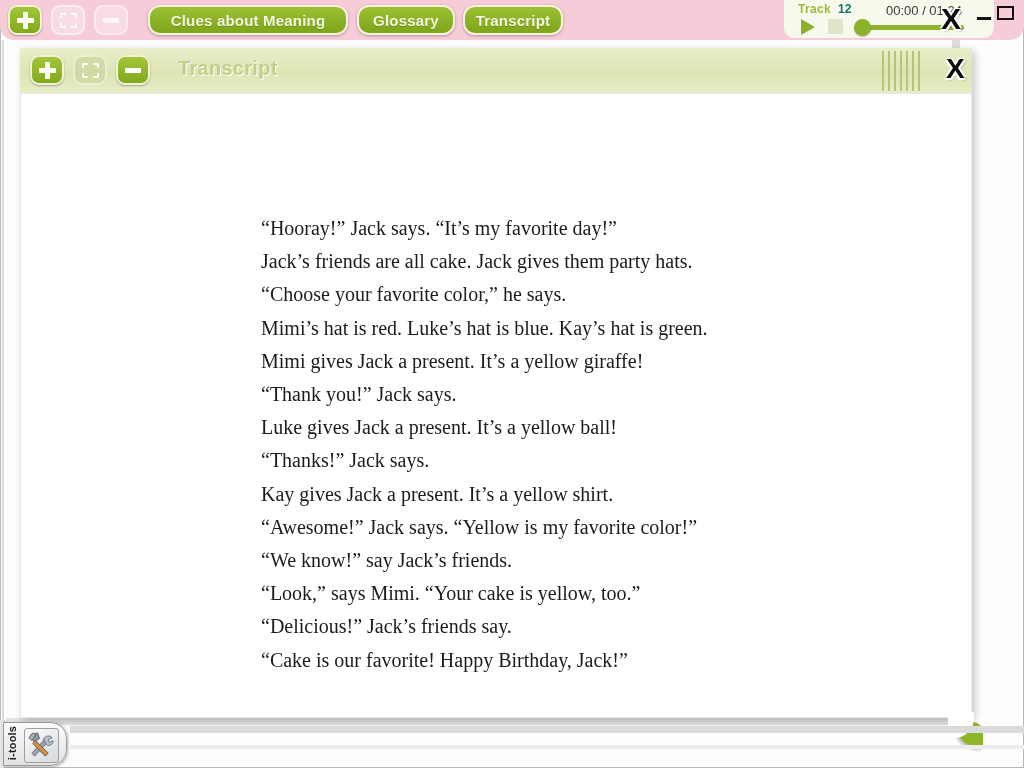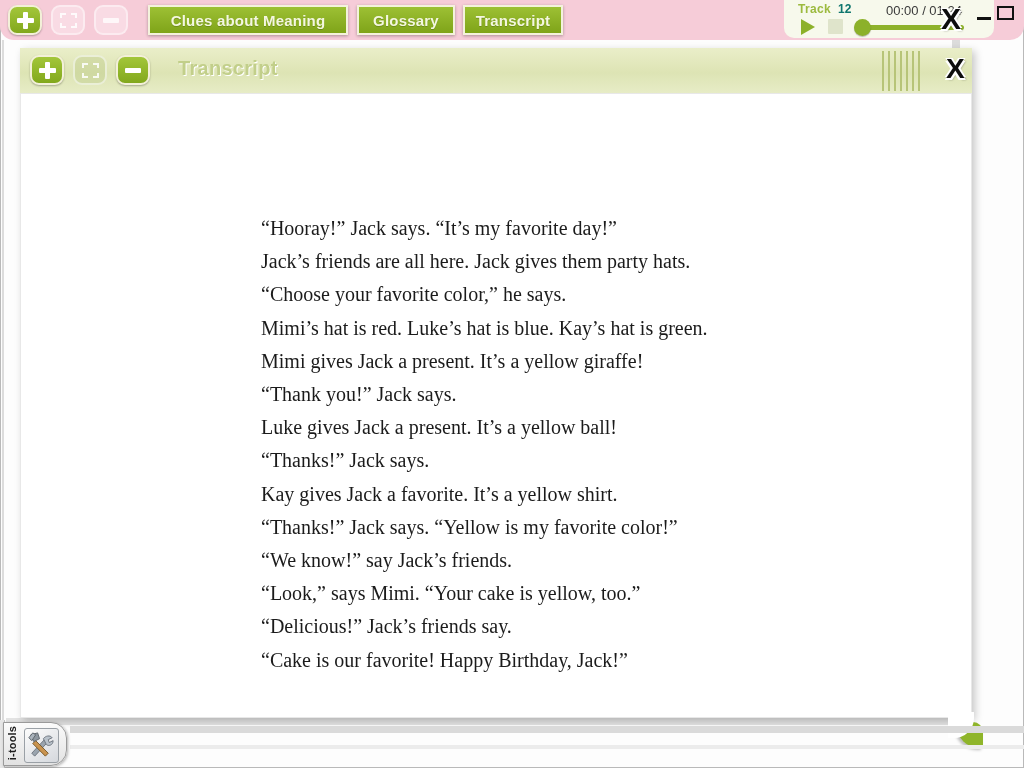--- a/index.html
+++ b/index.html
@@ -99,21 +99,21 @@
   }
   .glyph-expand i.tl { left: 0; top: 0; border-right: none; border-bottom: none; }
   .glyph-expand i.tr { right: 0; top: 0; border-left: none; border-bottom: none; }
   .glyph-expand i.bl { left: 0; bottom: 0; border-right: none; border-top: none; }
   .glyph-expand i.br { right: 0; bottom: 0; border-left: none; border-top: none; }
 
   
   .pill {
     position: absolute;
     height: 30px;
-    border-radius: 0;
+    border-radius: 12px;
     box-sizing: border-box;
     border: 2px solid #f4f2dc;
     background-image: linear-gradient(180deg, #9dc034 0%, #7fa419 100%);
     color: #f4f7e0;
     font-size: 15px;
     font-weight: bold;
     letter-spacing: 0.2px;
     display: flex;
     align-items: center;
     justify-content: center;
@@ -444,29 +444,29 @@
       <div class="inner-title">Transcript</div>
 
       <div class="grip-stripes"></div>
 
       <div class="x-close" style="left:926px; top:5px; font-size:28px;">X</div>
     </div>
 
     <div class="inner-body">
       <div class="transcript">
         <p>“Hooray!” Jack says. “It’s my favorite day!”</p>
-        <p>Jack’s friends are all here. Jack gives them party hats.</p>
+        <p>Jack’s friends are all cake. Jack gives them party hats.</p>
         <p>“Choose your favorite color,” he says.</p>
         <p>Mimi’s hat is red. Luke’s hat is blue. Kay’s hat is green.</p>
         <p>Mimi gives Jack a present. It’s a yellow giraffe!</p>
         <p>“Thank you!” Jack says.</p>
         <p>Luke gives Jack a present. It’s a yellow ball!</p>
         <p>“Thanks!” Jack says.</p>
-        <p>Kay gives Jack a favorite. It’s a yellow shirt.</p>
-        <p>“Thanks!” Jack says. “Yellow is my favorite color!”</p>
+        <p>Kay gives Jack a present. It’s a yellow shirt.</p>
+        <p>“Awesome!” Jack says. “Yellow is my favorite color!”</p>
         <p>“We know!” say Jack’s friends.</p>
         <p>“Look,” says Mimi. “Your cake is yellow, too.”</p>
         <p>“Delicious!” Jack’s friends say.</p>
         <p>“Cake is our favorite! Happy Birthday, Jack!”</p>
       </div>
     </div>
   </div>
 
   <div class="page-curl">
     <div class="curl-shape"></div>

